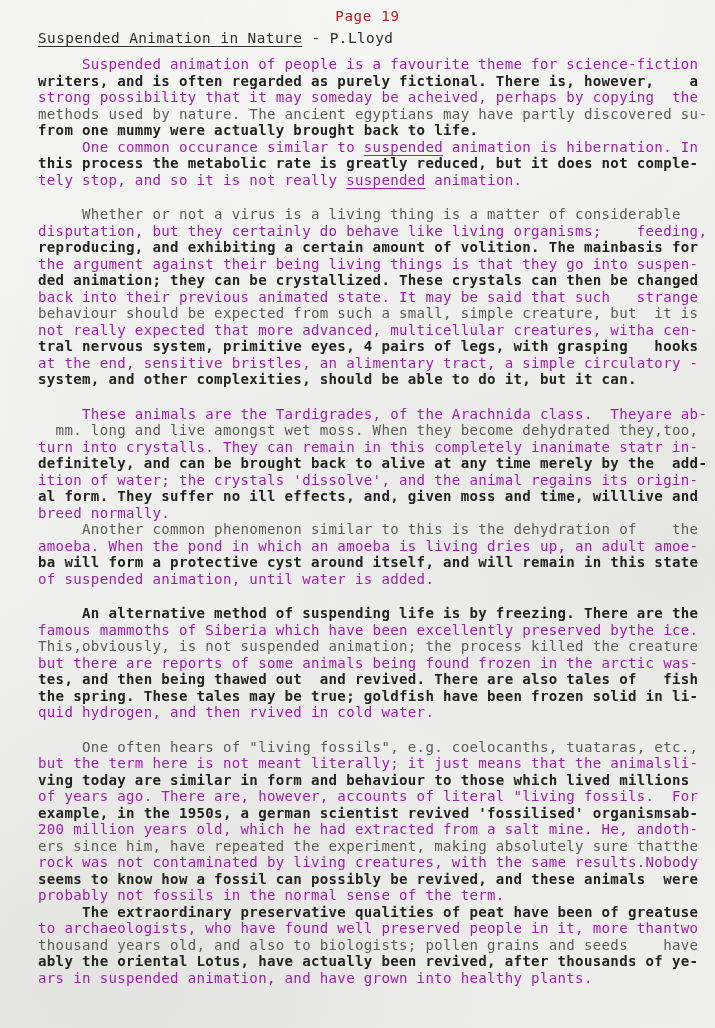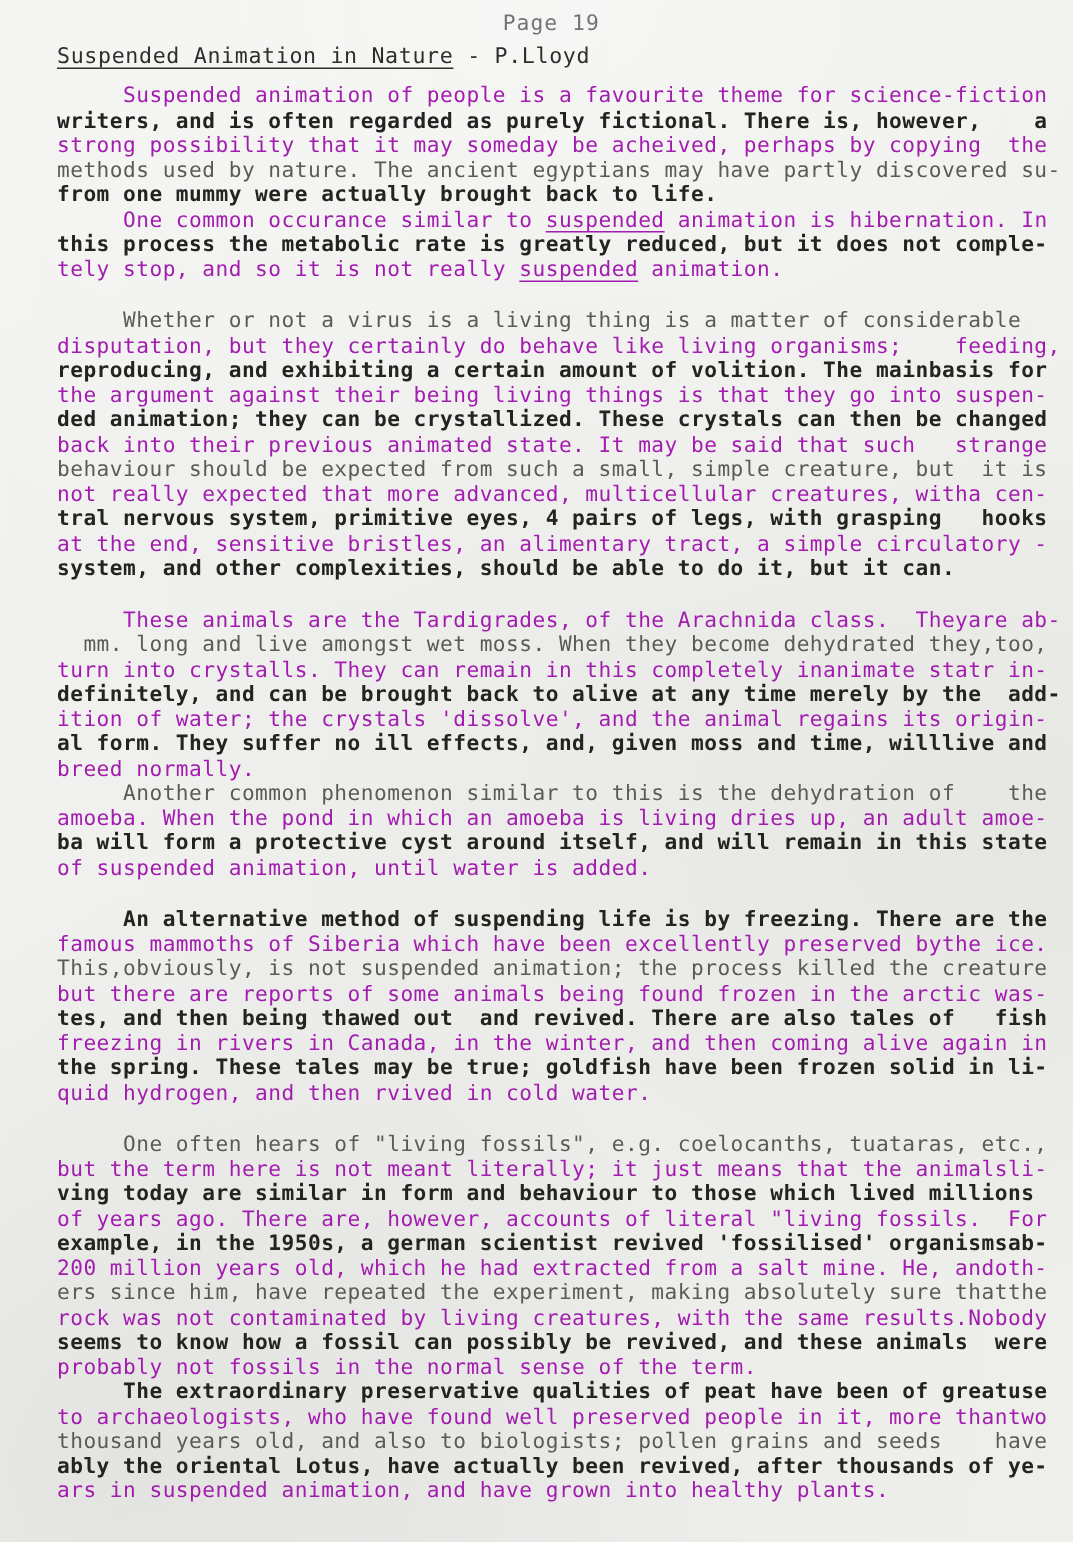--- a/index.html
+++ b/index.html
@@ -41,21 +41,21 @@
   .page-number {
     position: absolute;
     top: 8px;
     left: 0;
     width: 715px;
     text-align: center;
     padding-left: 20px;
     box-sizing: border-box;
     font-size: 14.2px;
     letter-spacing: 0.7px;
-    color: #737373;
+    color: #b91c1c;
     font-family: "DejaVu Sans Mono", "Liberation Mono", monospace;
   }
 
   .title-line {
     position: absolute;
     top: 30px;
     left: 38px;
     font-size: 14.4px;
     letter-spacing: 0.45px;
     color: #2e2e2c;
@@ -165,21 +165,20 @@
         <span class="line ink-mid">amoeba. When the pond in which an amoeba is living dries up, an adult amoe-</span>
         <span class="line ink-dark">ba will form a protective cyst around itself, and will remain in this state</span>
         <span class="line ink-mid">of suspended animation, until water is added.</span>
       </p>
       <p class="para spaced">
         <span class="line ink-dark">     An alternative method of suspending life is by freezing. There are the</span>
         <span class="line ink-mid">famous mammoths of Siberia which have been excellently preserved bythe ice.</span>
         <span class="line ink-faint">This,obviously, is not suspended animation; the process killed the creature</span>
         <span class="line ink-mid">but there are reports of some animals being found frozen in the arctic was-</span>
         <span class="line ink-dark">tes, and then being thawed out  and revived. There are also tales of   fish</span>
-        <span class="line ink-mid">freezing in rivers in Canada, in the winter, and then coming alive again in</span>
         <span class="line ink-dark">the spring. These tales may be true; goldfish have been frozen solid in li-</span>
         <span class="line ink-mid">quid hydrogen, and then rvived in cold water.</span>
       </p>
       <p class="para spaced">
         <span class="line ink-faint">     One often hears of "living fossils", e.g. coelocanths, tuataras, etc.,</span>
         <span class="line ink-mid">but the term here is not meant literally; it just means that the animalsli-</span>
         <span class="line ink-dark">ving today are similar in form and behaviour to those which lived millions</span>
         <span class="line ink-mid">of years ago. There are, however, accounts of literal "living fossils.  For</span>
         <span class="line ink-dark">example, in the 1950s, a german scientist revived 'fossilised' organismsab-</span>
         <span class="line ink-mid">200 million years old, which he had extracted from a salt mine. He, andoth-</span>

